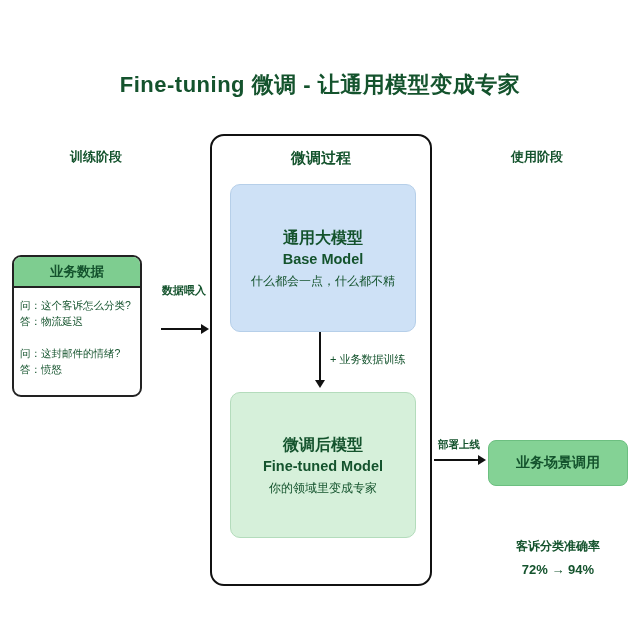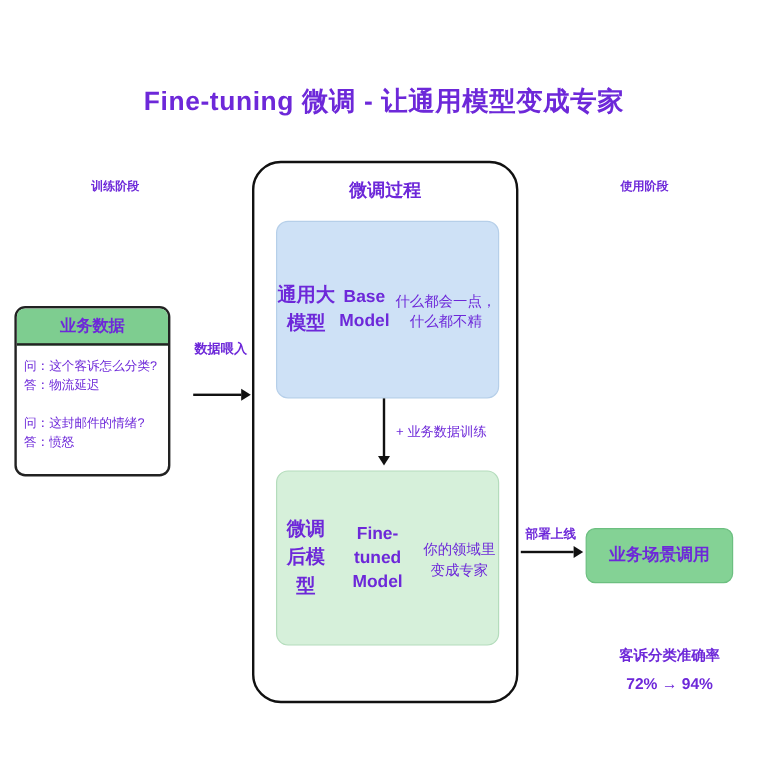--- a/index.html
+++ b/index.html
@@ -1,40 +1,40 @@
 <!DOCTYPE html>
 <html><head>
 <meta charset="utf-8">
 <style>
   html,body{margin:0;padding:0;background:#ffffff;}
   .stage{
     position:relative;width:640px;height:640px;background:#ffffff;overflow:hidden;
-    font-family:"Liberation Sans","DejaVu Sans",sans-serif;color:#6d28d9;text-decoration:underline;
+    font-family:"Liberation Sans","DejaVu Sans",sans-serif;color:#14532d;text-decoration:underline;
   }
   .title{
     position:absolute;left:0;right:0;top:70px;margin:0;text-align:center;
     font-size:22px;font-weight:bold;letter-spacing:0.5px;
   }
   .col-label{
-    position:absolute;top:148px;text-align:center;font-size:10px;font-weight:bold;
+    position:absolute;top:148px;text-align:center;font-size:13px;font-weight:bold;
   }
   .col-label.left{left:38px;width:116px;}
   .col-label.right{left:480px;width:114px;}
 
   
   .container{
     position:absolute;left:210px;top:134px;width:222px;height:452px;
-    border:2px solid #111111;border-radius:24px;background:#ffffff;box-sizing:border-box;
+    border:2px solid #111111;border-radius:14px;background:#ffffff;box-sizing:border-box;
   }
   .container-title{
     position:absolute;left:0;right:0;top:13px;text-align:center;font-size:15px;font-weight:bold;
   }
   .model-box{
     position:absolute;left:18px;width:186px;border-radius:10px;box-sizing:border-box;
-    display:flex;align-items:center;justify-content:center;text-align:center;
+    display:flex;flex-direction:column;align-items:center;justify-content:center;text-align:center;
   }
   .model-box.blue{top:48px;height:148px;background:#cee1f6;border:1px solid #b6cfe9;}
   .model-box.green{top:256px;height:146px;background:#d6f0da;border:1px solid #b4dcbc;}
   .model-title{font-size:16px;font-weight:bold;line-height:1.45;}
   .model-subtitle{font-size:14.5px;font-weight:bold;line-height:1.4;}
   .model-desc{font-size:12px;margin-top:3px;}
 
   
   .arrow-v{position:absolute;width:2px;background:#111111;}
   .arrow-v .head-down{
@@ -64,21 +64,21 @@
   
   .note-box{
     position:absolute;left:450px;top:242px;width:177px;box-sizing:border-box;
     border:1.5px solid #333333;border-radius:6px;background:#ffffff;padding:9px 8px;
     font-size:10.5px;line-height:1.8;
   }
   .note-line{white-space:nowrap;}
 
   
   .usage-box{
-    position:absolute;left:488px;top:440px;width:123px;height:46px;
+    position:absolute;left:488px;top:440px;width:140px;height:46px;
     background:#84d295;border:1px solid #6cbf80;border-radius:8px;box-sizing:border-box;
     display:flex;align-items:center;justify-content:center;font-size:14px;font-weight:bold;
   }
   .metric-label{position:absolute;left:478px;top:538px;width:160px;text-align:center;font-size:12px;font-weight:bold;}
   .metric-value{position:absolute;left:478px;top:562px;width:160px;text-align:center;font-size:13px;font-weight:bold;}
 </style>
 </head>
 <body>
 
 <div class="stage">

